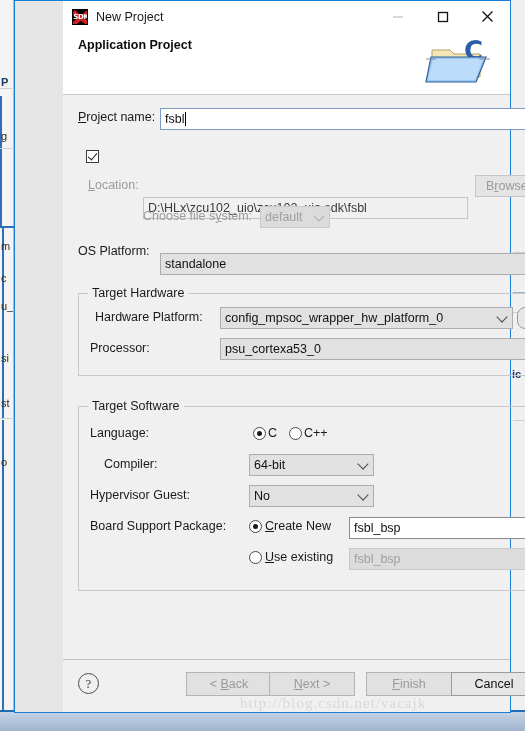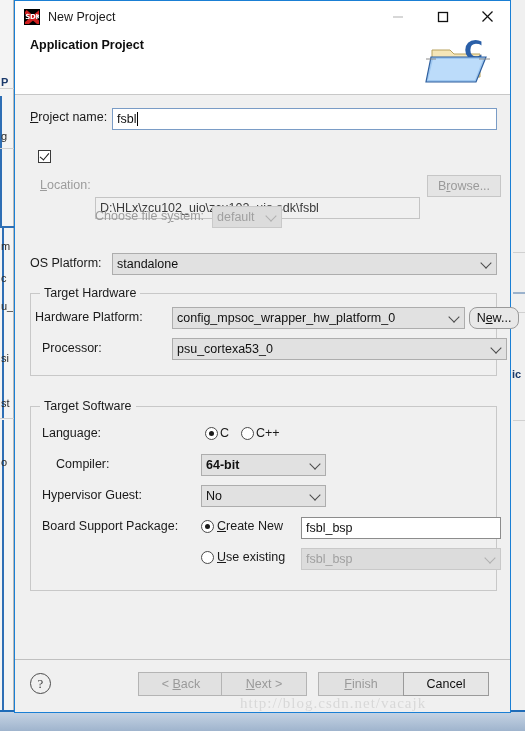--- a/index.html
+++ b/index.html
@@ -47,20 +47,21 @@
   
   #dialog {
     position: absolute;
     left: 14px; top: 0;
     width: 497px; height: 713px;
     background: #e5e5e5;
     border: 1px solid #1a7fd4;
     box-sizing: border-box;
     display: flex;
     flex-direction: column;
+    padding-left: 48px;
   }
 
   
   .titlebar {
     height: 31px;
     background: #ffffff;
     display: flex;
     align-items: center;
     flex: none;
     position: relative;
@@ -408,32 +409,32 @@
     </div>
 
     <div class="row" style="left:80px;top:114px;">
       <span class="lbl dis"><span>Choose file s</span><u>y</u><span>stem:</span></span>
     </div>
     <div class="combo dis" style="position:absolute;left:197px;top:111px;width:70px;">
       <span>default</span>
       <span class="chev"></span>
     </div>
 
-    <div class="row" style="left:15px;top:161px;">
+    <div class="row" style="left:15px;top:149px;">
       <span class="lbl">OS Platform:</span>
     </div>
     <div class="combo" style="position:absolute;left:97px;top:158px;width:385px;">
       <span>standalone</span>
       <span class="chev"></span>
     </div>
 
     <div class="group" style="left:15px;top:198px;width:467px;height:83px;">
       <span class="group-title">Target Hardware</span>
 
-      <div class="row" style="left:4px;top:16px;">
+      <div class="row" style="left:16px;top:16px;">
         <span class="lbl">Hardware Platform:</span>
       </div>
       <div class="combo" style="position:absolute;left:141px;top:13px;width:293px;">
         <span>config_mpsoc_wrapper_hw_platform_0</span>
         <span class="chev"></span>
       </div>
       <div class="pbtn" style="position:absolute;left:438px;top:13px;width:50px;background:#e8e8e8;border-color:#9a9a9a;border-radius:8px;">
         <span><span>N</span><u>e</u><span>w...</span></span>
       </div>
 
@@ -457,21 +458,21 @@
         <span class="lbl" style="margin-left:2px;">C</span>
       </div>
       <div class="row" style="left:210px;top:19px;">
         <div class="radio"></div>
         <span class="lbl" style="margin-left:2px;">C++</span>
       </div>
 
       <div class="row" style="left:25px;top:50px;">
         <span class="lbl">Compiler:</span>
       </div>
-      <div class="combo" style="position:absolute;left:170px;top:47px;width:125px;font-weight:bold;">
+      <div class="combo" style="position:absolute;left:170px;top:47px;width:125px;">
         <span>64-bit</span>
         <span class="chev"></span>
       </div>
 
       <div class="row" style="left:11px;top:81px;">
         <span class="lbl">Hypervisor Guest:</span>
       </div>
       <div class="combo" style="position:absolute;left:170px;top:78px;width:125px;">
         <span>No</span>
         <span class="chev"></span>

